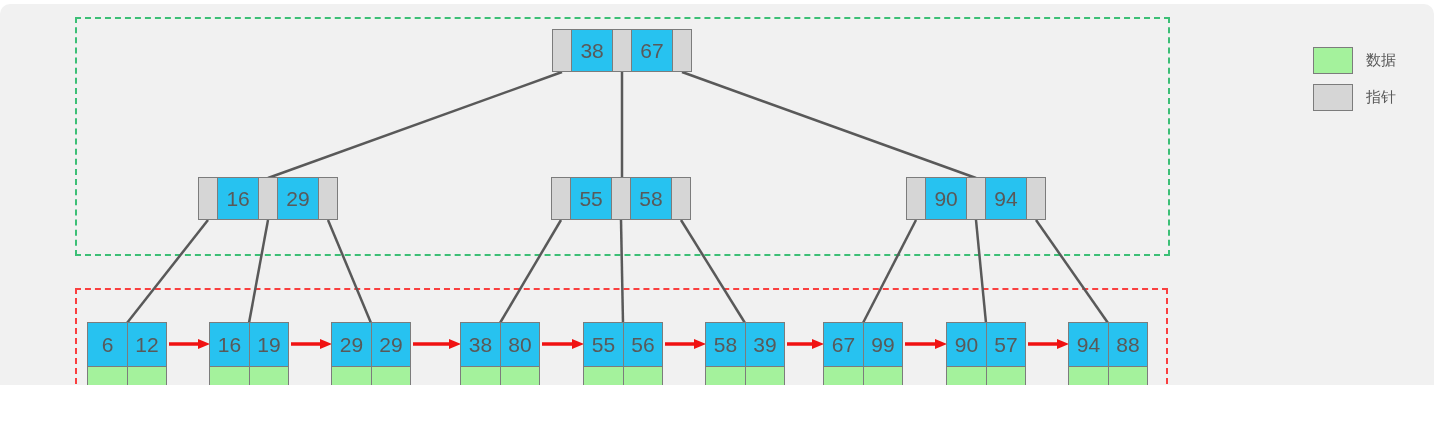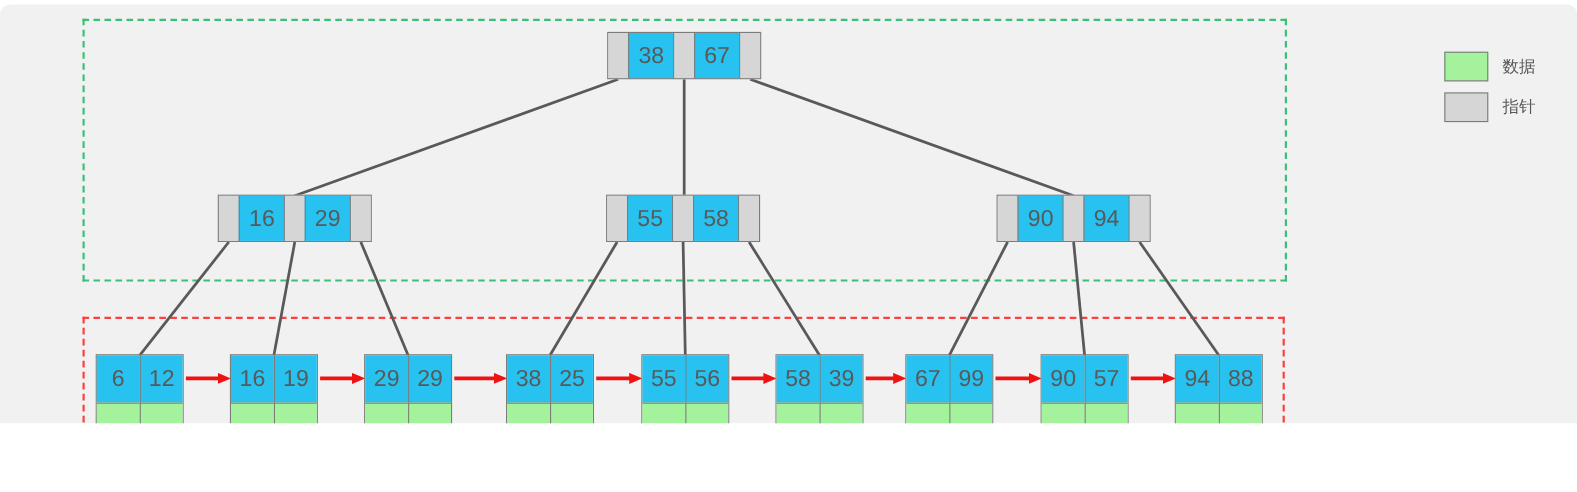--- a/index.html
+++ b/index.html
@@ -117,21 +117,21 @@
       <div class="dcell c2"></div>
     </div>
     <div class="leaf" style="left:331px">
       <div class="kcell">29</div>
       <div class="kcell c2">29</div>
       <div class="dcell"></div>
       <div class="dcell c2"></div>
     </div>
     <div class="leaf" style="left:460px">
       <div class="kcell">38</div>
-      <div class="kcell c2">25</div>
+      <div class="kcell c2">80</div>
       <div class="dcell"></div>
       <div class="dcell c2"></div>
     </div>
     <div class="leaf" style="left:583px">
       <div class="kcell">55</div>
       <div class="kcell c2">56</div>
       <div class="dcell"></div>
       <div class="dcell c2"></div>
     </div>
     <div class="leaf" style="left:705px">

